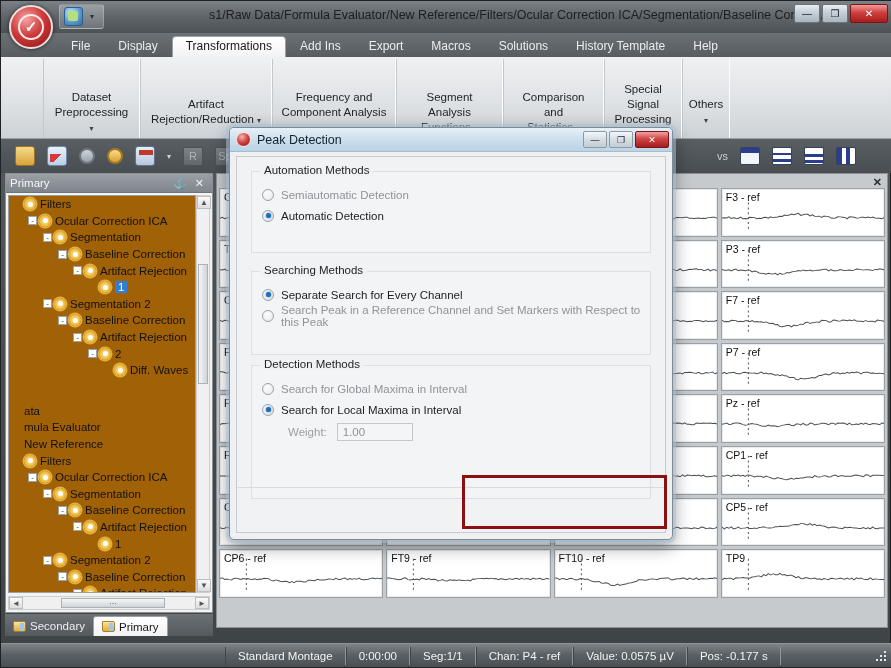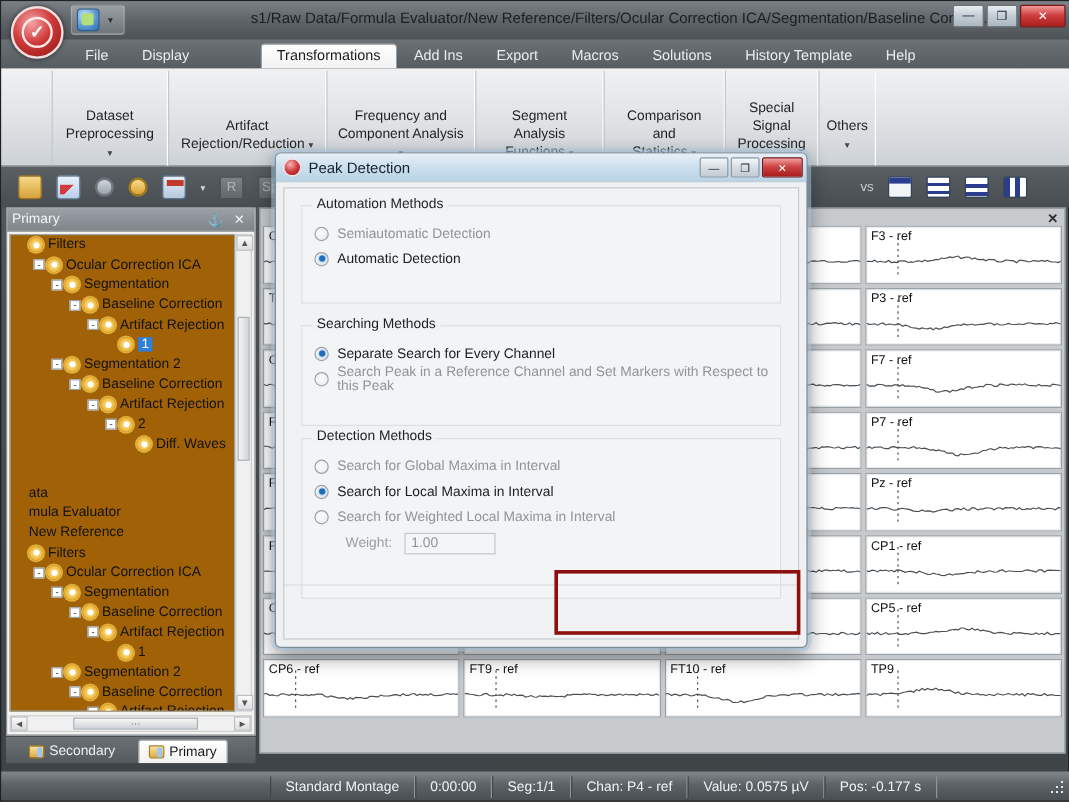--- a/index.html
+++ b/index.html
@@ -87,21 +87,20 @@
   .menu-item {
     font-size:12px; color:#e9edf0; padding:3px 14px 4px; height:21px;
     line-height:14px; white-space:nowrap;
   }
   .menu-item.active {
     background: linear-gradient(180deg,#ffffff 0%,#f3f3f3 100%);
     color:#17191b;
     border:1px solid #9aa0a4; border-bottom:none;
     border-radius:4px 4px 0 0;
     padding:2px 13px 4px;
-    margin-left:45px;
   }
 
   
   .ribbon {
     position:absolute; left:0; top:56px; width:891px; height:82px;
     background: linear-gradient(180deg,#f0f1f2 0%,#dfe2e5 55%,#cdd2d6 100%);
     border-bottom:1px solid #9aa0a4;
     display:flex; align-items:stretch;
     padding:2px 0 0 2px;
   }
@@ -211,21 +210,21 @@
   }
 
   
   .docktabs {
     position:absolute; left:4px; top:613px; width:208px; height:22px;
     background: linear-gradient(180deg,#6b7175 0%,#54595d 100%);
     display:flex; align-items:flex-end;
   }
   .dtab {
     height:20px; display:flex;align-items:center;gap:4px; padding:0 8px;
-    font-size:11.5px; color:#eaeef1;margin-left:11px;
+    font-size:11.5px; color:#eaeef1;
   }
   .dtab.active {
     background:linear-gradient(180deg,#ffffff,#f2f2f2); color:#16191c;
     border:1px solid #9aa0a4; border-bottom:none; border-radius:3px 3px 0 0;
   }
   .folder-ico {
     width:13px;height:11px; border-radius:1px 2px 2px 2px;
     background:linear-gradient(180deg,#fbe2a2,#e0ab3f);
     border:1px solid #a97f22; position:relative; flex:0 0 auto;
   }
@@ -900,24 +899,20 @@
             <div class="gbox-title">Detection Methods</div>
             <div style="padding-top: 12px;">
               <div class="radio-row disabled">
                 <span class="rb off"></span>
                 <span>Search for Global Maxima in Interval</span>
               </div>
               <div class="radio-row">
                 <span class="rb on"></span>
                 <span>Search for Local Maxima in Interval</span>
               </div>
-              <div class="radio-row disabled">
-                <span class="rb off"></span>
-                <span>Search for Weighted Local Maxima in Interval</span>
-              </div>
               <div class="weight-row">
                 <span>Weight:</span>
                 <div class="weight-input">1.00</div>
               </div>
             </div>
           </div>
         </div>
       <div class="dlg-sep"></div>
     </div>
   </div>

